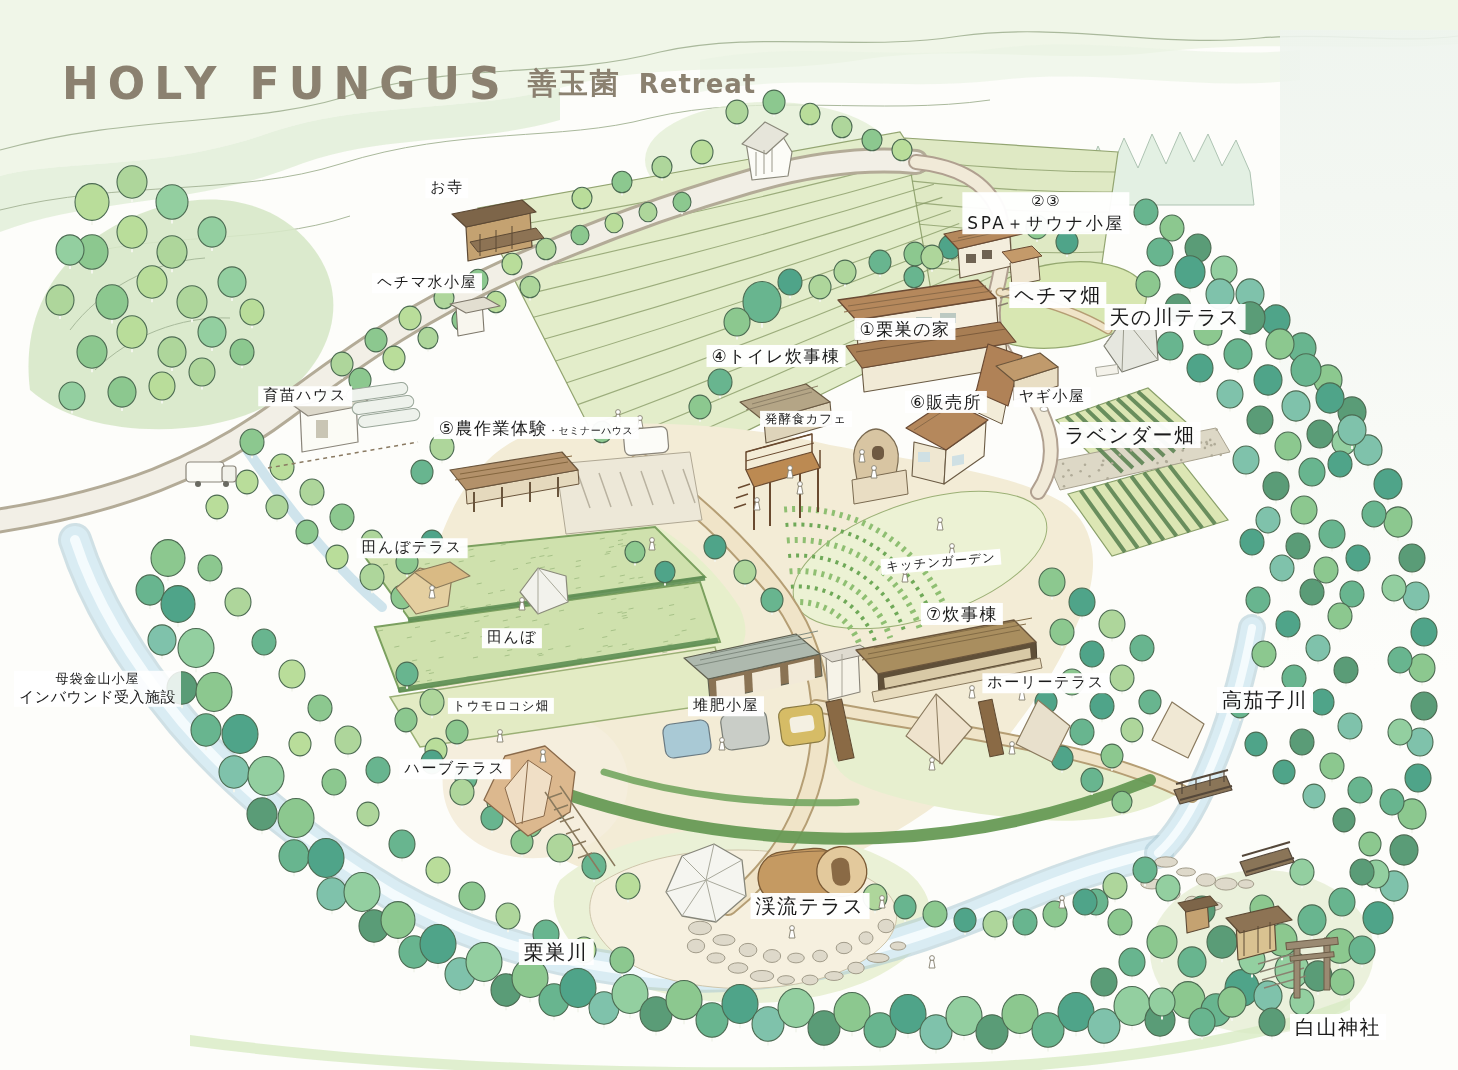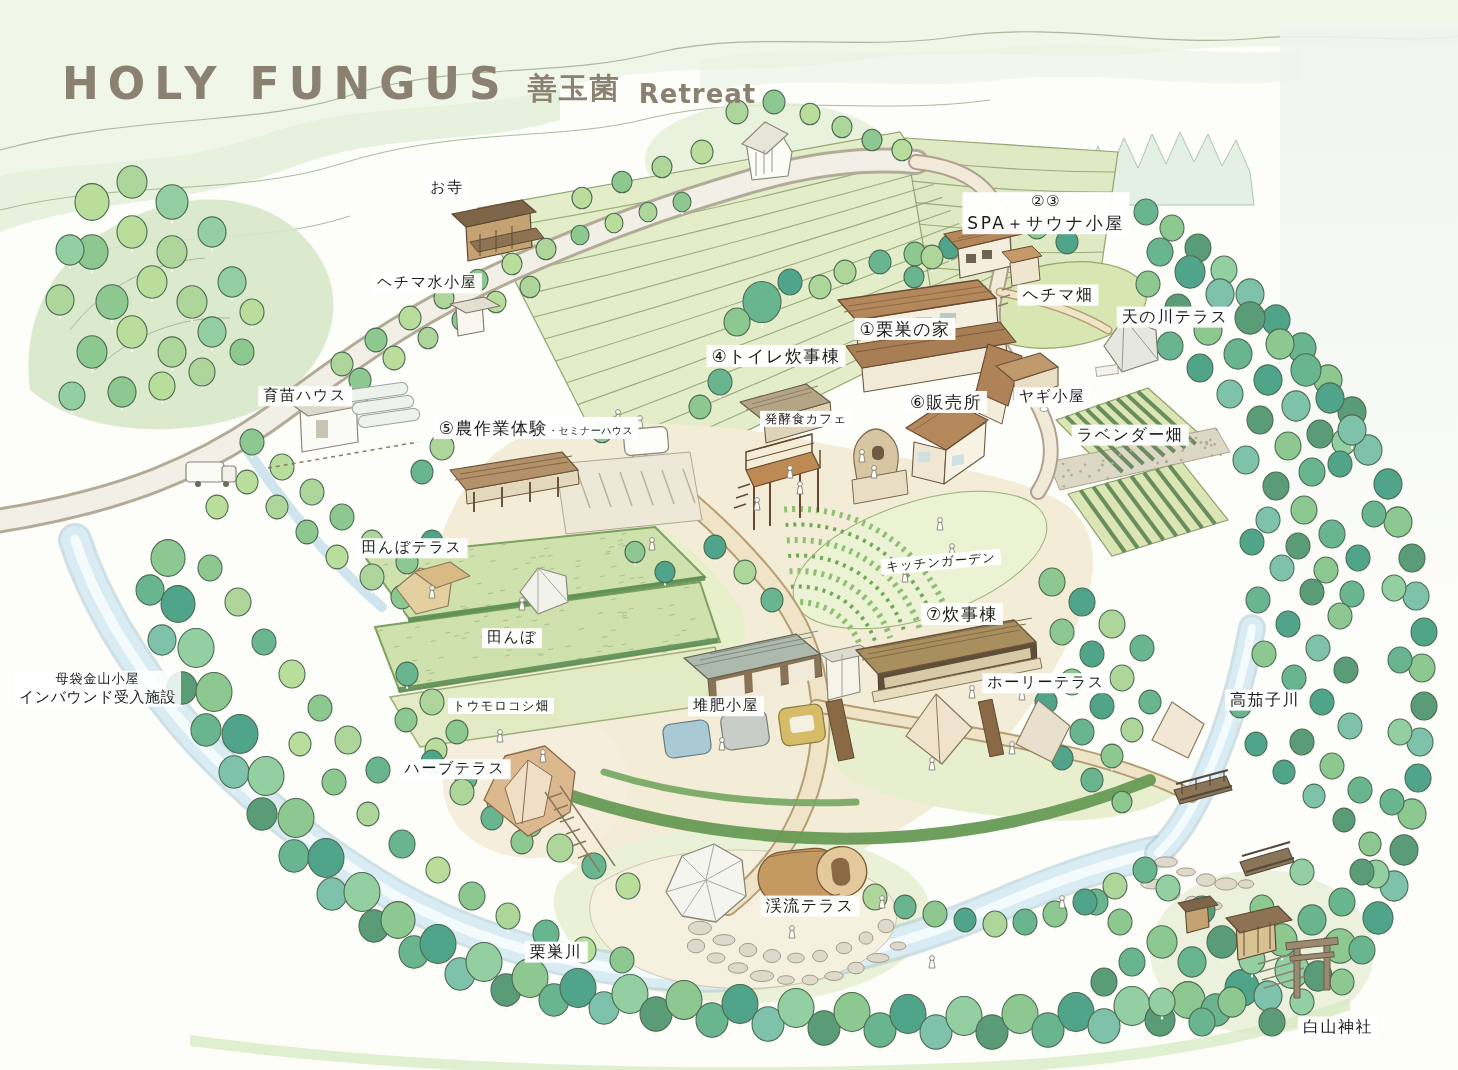--- a/index.html
+++ b/index.html
@@ -3,30 +3,30 @@
 <meta charset="utf-8">
 <style>
   html,body{margin:0;padding:0;background:#fff}
   .map-wrap{position:relative;width:1458px;height:1070px;background:#fdfdfa;
     font-family:"DejaVu Sans",sans-serif;overflow:hidden}
   svg.scene{position:absolute;left:0;top:0}
   .chip{position:absolute;transform:translate(-50%,-50%);background:rgba(255,255,255,.96);
     color:#1b1b1b;font-size:15px;line-height:1.3;padding:0 5px;white-space:nowrap;
     letter-spacing:1.5px;text-align:center;z-index:5}
   .chip.lg{font-size:17px}
-  .chip.md{font-size:16px}
+  .chip.md{font-size:20px}
   .chip.sm{font-size:12.5px;letter-spacing:1px}
   .chip .sub{font-size:10px;letter-spacing:.5px}
   .chip .l1{display:block;font-size:15px}
   .chip .l2{display:block;font-size:17px;letter-spacing:2.5px}
   .chip.motai{transform:translate(0,-50%);left:14px;background:rgba(255,255,255,.85)}
   .chip.motai .m1{display:block;font-size:13px;letter-spacing:1px}
   .chip.motai .m2{display:block;font-size:15px;letter-spacing:.5px}
   .chip.tilt{transform:translate(-50%,-50%) rotate(-5deg)}
-  .title{position:absolute;left:62px;top:58px;display:flex;align-items:flex-end;gap:18px;
+  .title{position:absolute;left:62px;top:58px;display:flex;align-items:center;gap:18px;
     color:#8b8170;white-space:nowrap;z-index:6}
   .t-brand{font-size:44px;font-weight:700;letter-spacing:9px}
   .t-jp{font-size:29px;font-weight:700;letter-spacing:2px}
   .t-retreat{font-size:26px;font-weight:700;letter-spacing:1px}
   .t-map{font-size:44px;font-weight:700;letter-spacing:12px}
 </style>
 </head>
 <body>
 
 <div class="map-wrap">

